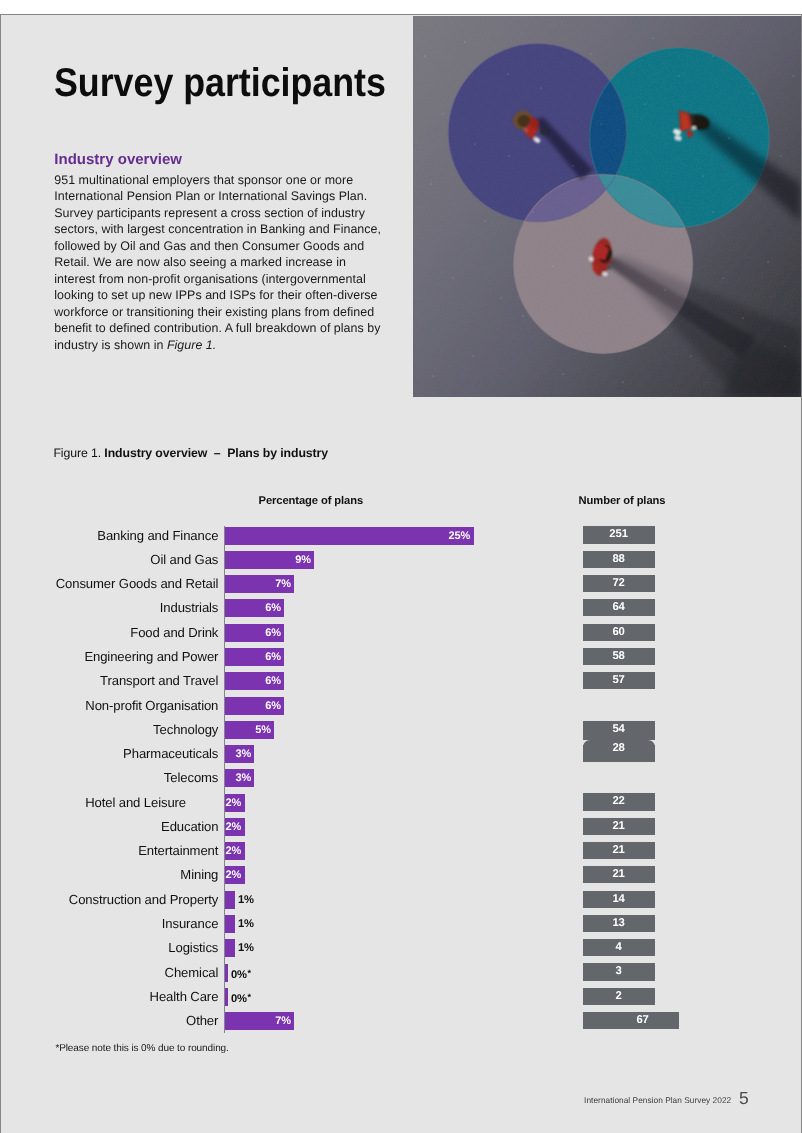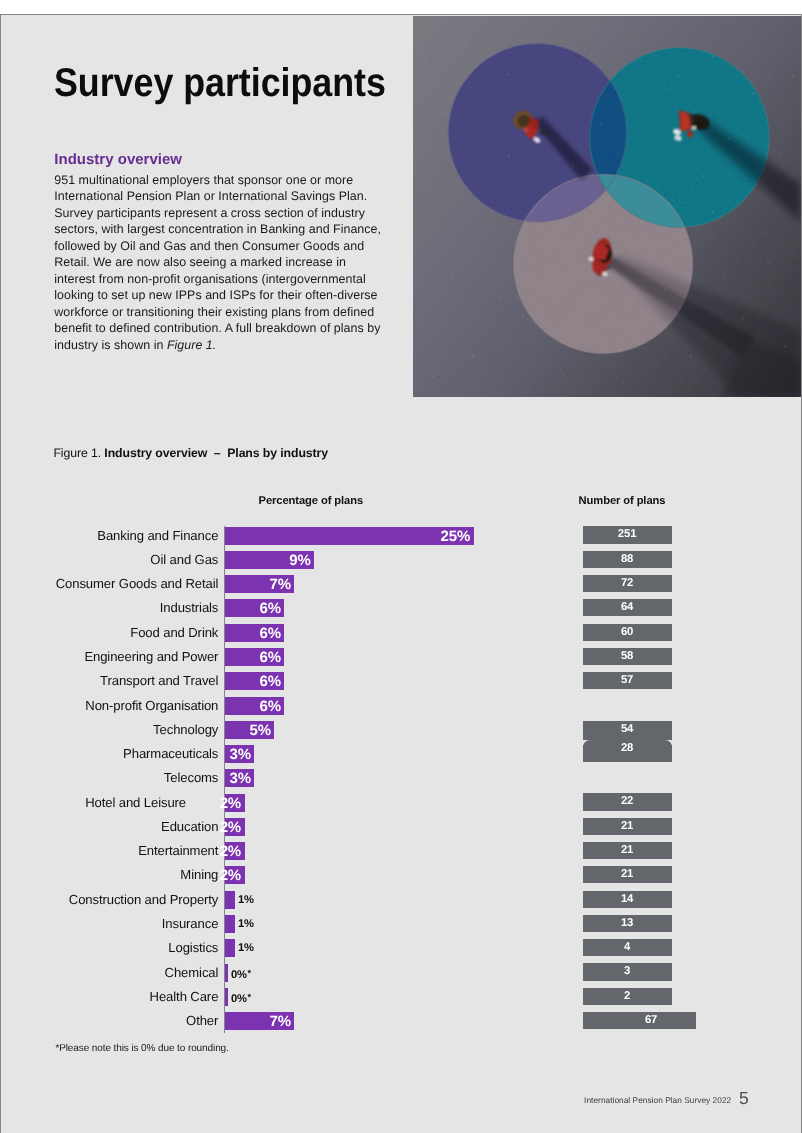--- a/index.html
+++ b/index.html
@@ -63,29 +63,29 @@
   .row-label {
     position:absolute; right:805px; 
     font-size:13.1px; color:#111; white-space:nowrap; letter-spacing:-0.105px;
     text-align:right;
   }
   .bar {
     position:absolute; left:223.6px; height:18px; background:#7b33b0;
   }
   .bar-val-in {
     position:absolute; right:3.4px; top:0px; height:18px; line-height:19.3px;
-    font-size:15px; font-weight:bold; color:#ffffff; letter-spacing:-0.1px;
+    font-size:11px; font-weight:bold; color:#ffffff; letter-spacing:-0.1px;
   }
   .bar-val-out {
     position:absolute; height:18px; line-height:19.3px;
     font-size:11.2px; font-weight:bold; color:#111; letter-spacing:-0.1px;
   }
   .sup-star { font-size:9px; vertical-align:2.2px; margin-left:0.6px; }
   .numbox {
-    position:absolute; left:581.6px; width:89px; height:17.2px;
+    position:absolute; left:581.6px; width:72px; height:17.2px;
     background:#63666b; color:#fff; font-size:11.3px; font-weight:bold;
     text-align:center; line-height:17.9px; letter-spacing:-0.1px;
   }
 
   .footnote {
     position:absolute; left:54.4px; top:1028.3px;
     font-size:10px; color:#1a1a1a; white-space:nowrap; letter-spacing:-0.1px;
   }
 
   .footer { position:absolute; left:0; top:1076px; width:802px; }

